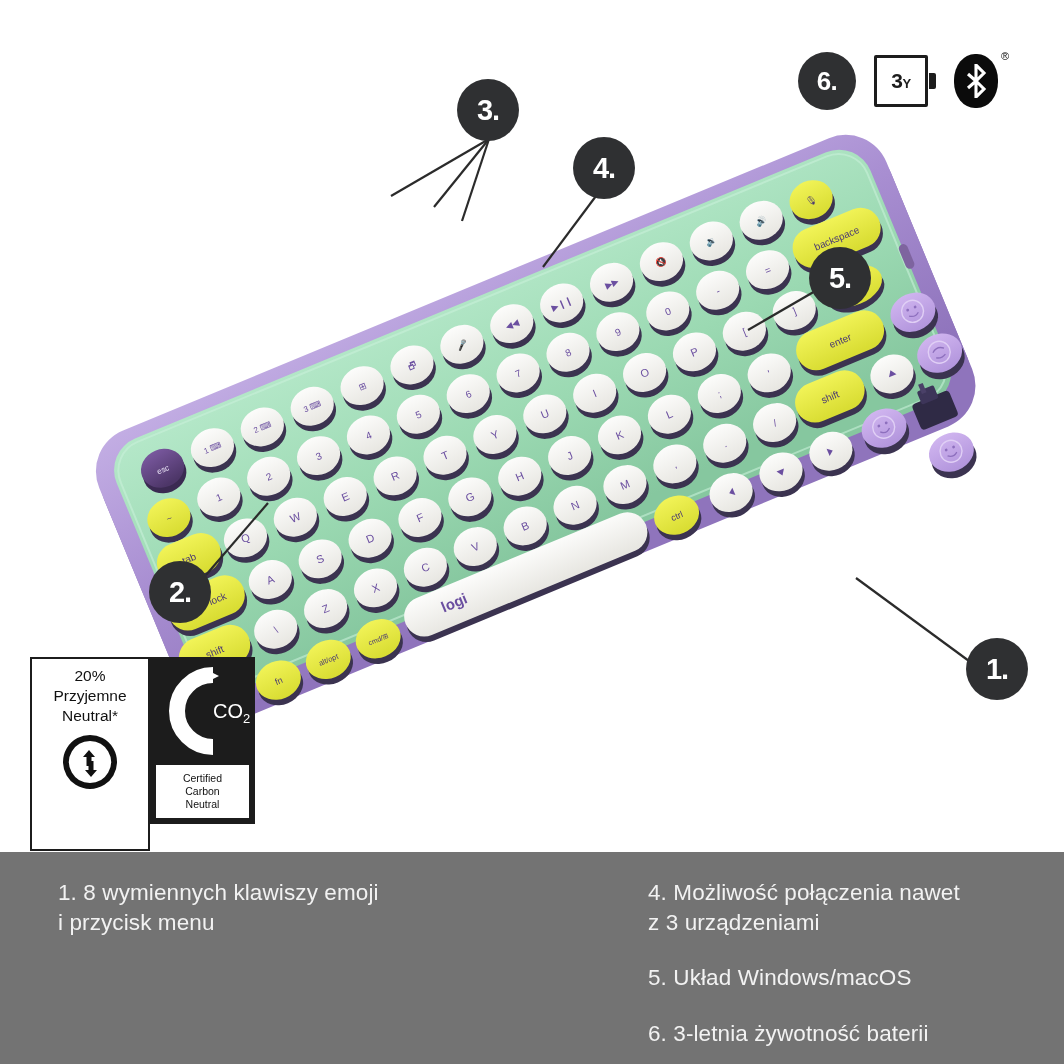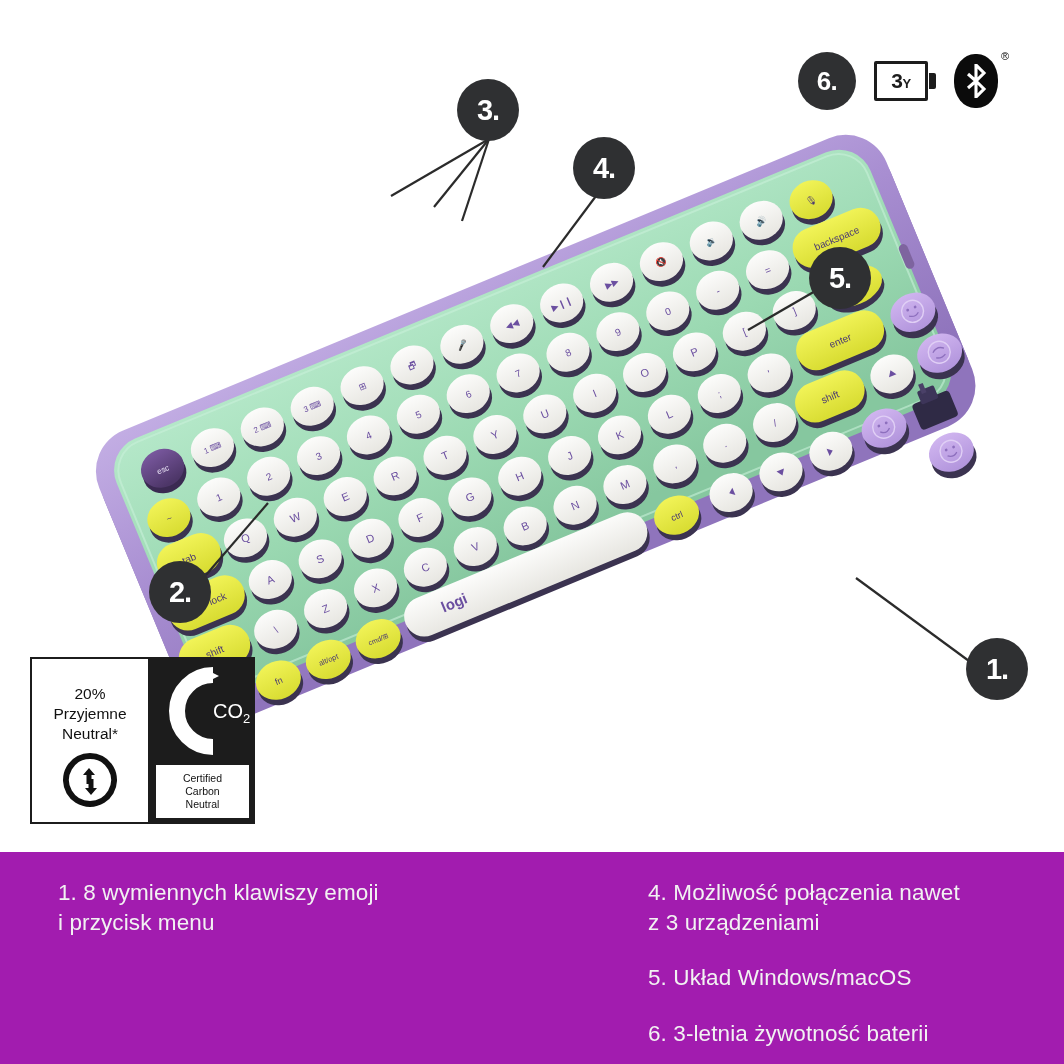--- a/index.html
+++ b/index.html
@@ -14,21 +14,21 @@
   
   .top-icons { position: absolute; top: 52px; left: 798px; display: flex; align-items: center; gap: 18px; }
   .badge-circle {
     width: 58px; height: 58px; border-radius: 50%;
     background: #2f3032; color: #fff;
     display: flex; align-items: center; justify-content: center;
     font-size: 26px; font-weight: 700; letter-spacing: -0.5px;
   }
   .battery { position: relative; display: flex; align-items: center; }
   .battery-body {
-    width: 54px; height: 40px; border: 3.5px solid #1c1c1c; border-radius: 2px;
+    width: 54px; height: 52px; border: 3.5px solid #1c1c1c; border-radius: 2px;
     display: flex; align-items: center; justify-content: center; background:#fff;
   }
   .battery-label { font-size: 21px; font-weight: 700; color: #1c1c1c; letter-spacing: -0.5px; }
   .battery-label sub { font-size: 13px; font-weight: 600; vertical-align: baseline; }
   .battery-tip { width: 7px; height: 16px; background: #1c1c1c; border-radius: 0 2px 2px 0; margin-left: 1px; }
   .bt-wrap { position: relative; }
   .bt-mark {
     width: 44px; height: 54px; border-radius: 21px/26px;
     background: #0b0b0b; display:flex; align-items:center; justify-content:center;
   }
@@ -50,36 +50,36 @@
   .c2 { left: 149px; top: 561px; }
 
   .leader { position: absolute; z-index: 30; overflow: visible; pointer-events: none; }
 
   
   .kb-stage { position: absolute; left: 0; top: 100px; width: 1064px; height: 660px; z-index: 10; }
 
   
   .eco { position: absolute; left: 30px; top: 657px; display: flex; align-items: stretch; z-index: 20; }
   .eco-recycled {
-    width: 120px; height: 167px; border: 2.5px solid #1c1c1c; background: #fff;
+    width: 120px; height: 194px; border: 2.5px solid #1c1c1c; background: #fff;
     display: flex; flex-direction: column; align-items: center; justify-content: flex-start;
-    padding-top: 25px;
+    padding-top: 7px;
   }
   .eco-recycled .line { font-size: 15.5px; color: #111; line-height: 1.28; text-align:center; }
   .eco-carbon { width: 105px; height: 167px; background: #1c1c1c; display:flex; flex-direction:column; }
   .eco-carbon-top { flex: 1; position: relative; display:flex; align-items:center; justify-content:center; }
   .eco-carbon-bot {
     background: #fff; color: #111; font-size: 10.5px; line-height: 1.25;
     text-align: center; padding: 7px 14px; margin: 0 6px 6px 6px;
   }
 
   
   .features {
     position: absolute; left: 0; top: 852px; width: 1064px; height: 212px;
-    background: #a21caf;
+    background: #737373;
   }
   .feat-col { position: absolute; top: 26px; }
   .feat-left { left: 58px; width: 560px; }
   .feat-right { left: 648px; width: 420px; }
   .feat-item {
     color: #f2f2f2; font-size: 22.5px; line-height: 1.32;
     margin-bottom: 26px; letter-spacing: 0.1px; font-weight: 400;
   }
 </style>
 </head>

